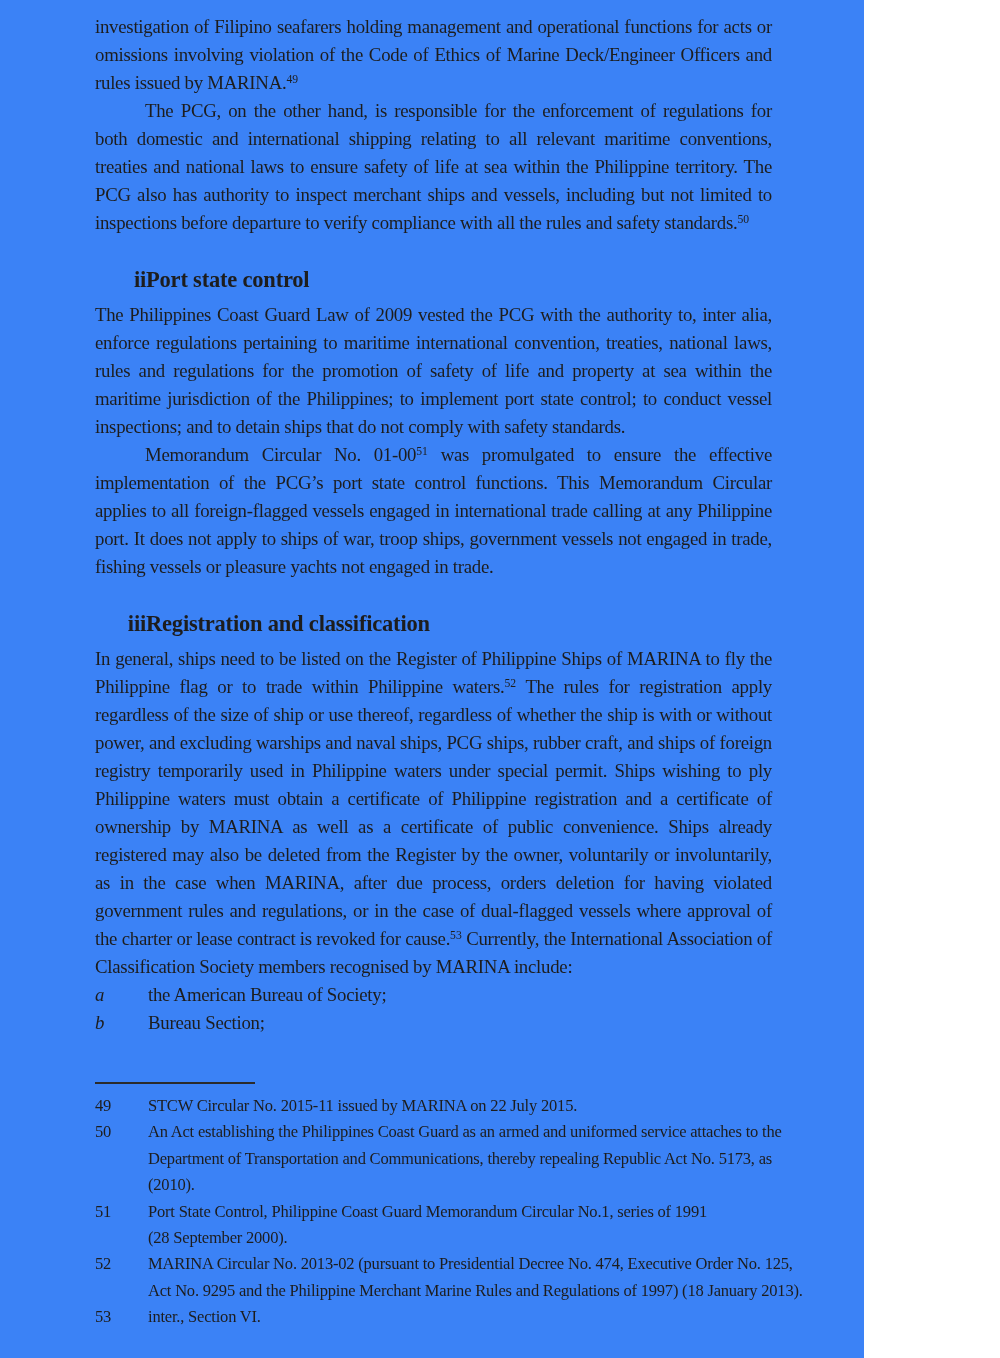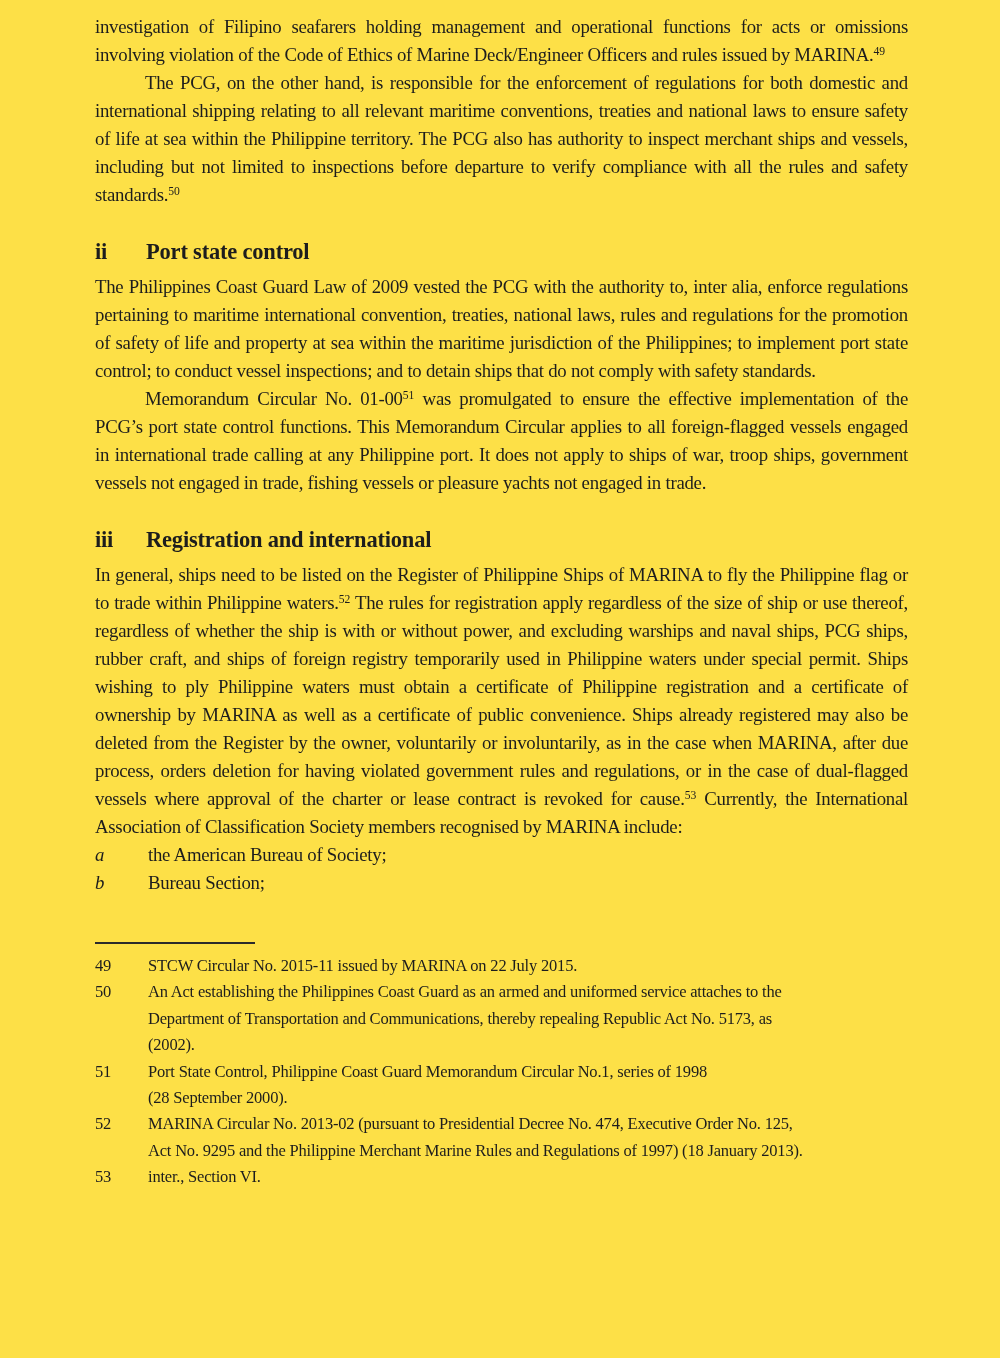--- a/index.html
+++ b/index.html
@@ -2,25 +2,25 @@
 <html><head>
 <meta charset="utf-8">
 <style>
   html, body {
     margin: 0;
     padding: 0;
     background: #ffffff;
   }
   .page {
     position: relative;
-    width: 1000px;
+    width: 864px;
     height: 1358px;
     box-sizing: border-box;
     padding: 13px 92px 0 95px;
-    background: #fde047;
+    background: #3b82f6;
     color: #1d1d1d;
     font-family: "Liberation Serif", "DejaVu Serif", serif;
     overflow: hidden;
   }
   p.body {
     margin: 0;
     font-size: 18.8px;
     line-height: 28px;
     letter-spacing: -0.25px;
     text-align: justify;
@@ -35,21 +35,21 @@
     letter-spacing: 0;
   }
   .heading {
     display: flex;
     font-weight: 700;
     font-size: 22.5px;
     line-height: 30px;
     letter-spacing: -0.2px;
     margin: 28px 0 6px 0;
   }
-  .hnum { flex: 0 0 51px; }
+  .hnum { flex: 0 0 51px; text-align: right; }
   .list { margin: 0; }
   .list-item {
     display: flex;
     font-size: 18.8px;
     line-height: 28px;
     letter-spacing: -0.25px;
   }
   .lmark {
     flex: 0 0 53px;
     font-style: italic;
@@ -84,21 +84,21 @@
     <span class="hnum">ii</span>
     <span class="htitle">Port state control</span>
   </div>
 
   <p class="body"><span>The Philippines Coast Guard Law of 2009 vested the PCG with the authority to, inter alia, enforce regulations pertaining to maritime international convention, treaties, national laws, rules and regulations for the promotion of safety of life and property at sea within the maritime jurisdiction of the Philippines; to implement port state control; to conduct vessel inspections; and to detain ships that do not comply with safety standards.</span></p>
 
   <p class="body ind"><span>Memorandum Circular No. 01-00</span><sup class="fnref">51</sup><span> was promulgated to ensure the effective implementation of the PCG’s port state control functions. This Memorandum Circular applies to all foreign-flagged vessels engaged in international trade calling at any Philippine port. It does not apply to ships of war, troop ships, government vessels not engaged in trade, fishing vessels or pleasure yachts not engaged in trade.</span></p>
 
   <div class="heading">
     <span class="hnum">iii</span>
-    <span class="htitle">Registration and international</span>
+    <span class="htitle">Registration and classification</span>
   </div>
 
   <p class="body"><span>In general, ships need to be listed on the Register of Philippine Ships of MARINA to fly the Philippine flag or to trade within Philippine waters.</span><sup class="fnref">52</sup><span> The rules for registration apply regardless of the size of ship or use thereof, regardless of whether the ship is with or without power, and excluding warships and naval ships, PCG ships, rubber craft, and ships of foreign registry temporarily used in Philippine waters under special permit. Ships wishing to ply Philippine waters must obtain a certificate of Philippine registration and a certificate of ownership by MARINA as well as a certificate of public convenience. Ships already registered may also be deleted from the Register by the owner, voluntarily or involuntarily, as in the case when MARINA, after due process, orders deletion for having violated government rules and regulations, or in the case of dual-flagged vessels where approval of the charter or lease contract is revoked for cause.</span><sup class="fnref">53</sup><span> Currently, the International Association of Classification Society members recognised by MARINA include:</span></p>
 
   <div class="list">
     <div class="list-item">
       <span class="lmark">a</span>
       <span class="ltext">the American Bureau of Society;</span>
     </div>
     <div class="list-item">
@@ -116,28 +116,28 @@
       <span class="fntext">
         <span class="fnline">STCW Circular No. 2015-11 issued by MARINA on 22 July 2015.</span>
       </span>
     </div>
 
     <div class="fn">
       <span class="fnnum">50</span>
       <span class="fntext">
         <span class="fnline">An Act establishing the Philippines Coast Guard as an armed and uniformed service attaches to the</span>
         <span class="fnline">Department of Transportation and Communications, thereby repealing Republic Act No. 5173, as</span>
-        <span class="fnline">(2002).</span>
+        <span class="fnline">(2010).</span>
       </span>
     </div>
 
     <div class="fn">
       <span class="fnnum">51</span>
       <span class="fntext">
-        <span class="fnline">Port State Control, Philippine Coast Guard Memorandum Circular No.1, series of 1998</span>
+        <span class="fnline">Port State Control, Philippine Coast Guard Memorandum Circular No.1, series of 1991</span>
         <span class="fnline">(28 September 2000).</span>
       </span>
     </div>
 
     <div class="fn">
       <span class="fnnum">52</span>
       <span class="fntext">
         <span class="fnline">MARINA Circular No. 2013-02 (pursuant to Presidential Decree No. 474, Executive Order No. 125,</span>
         <span class="fnline">Act No. 9295 and the Philippine Merchant Marine Rules and Regulations of 1997) (18 January 2013).</span>
       </span>

